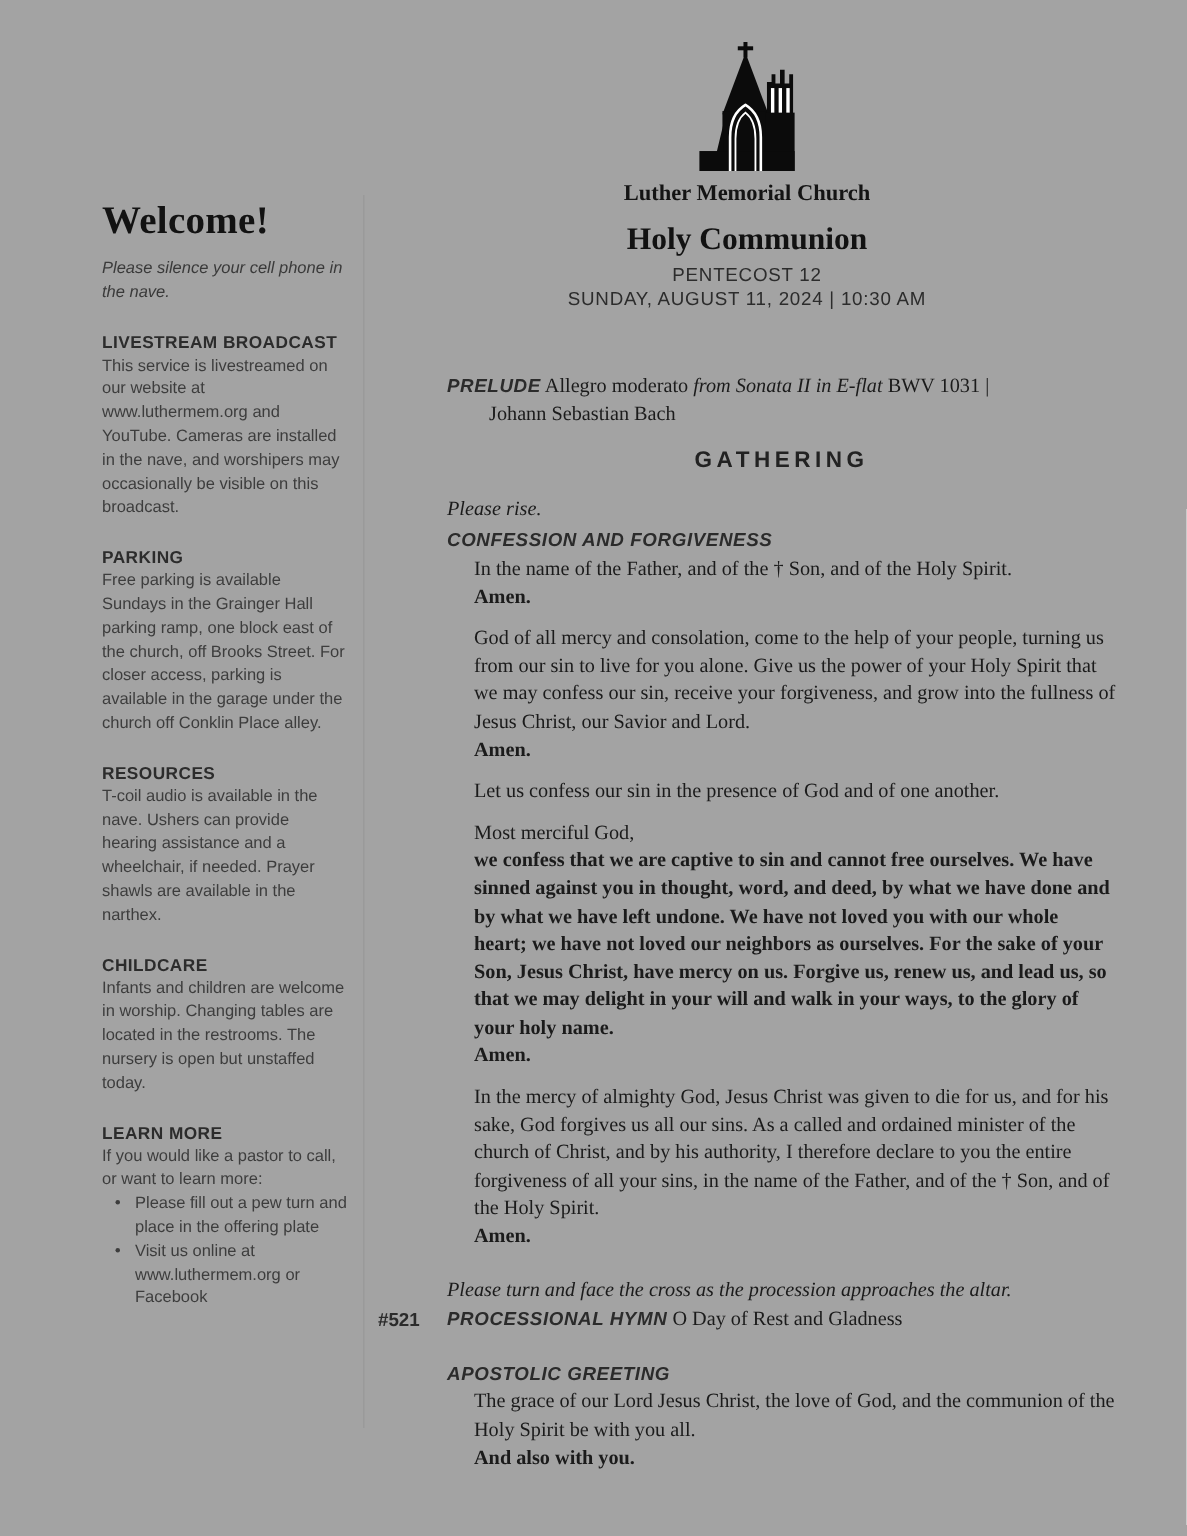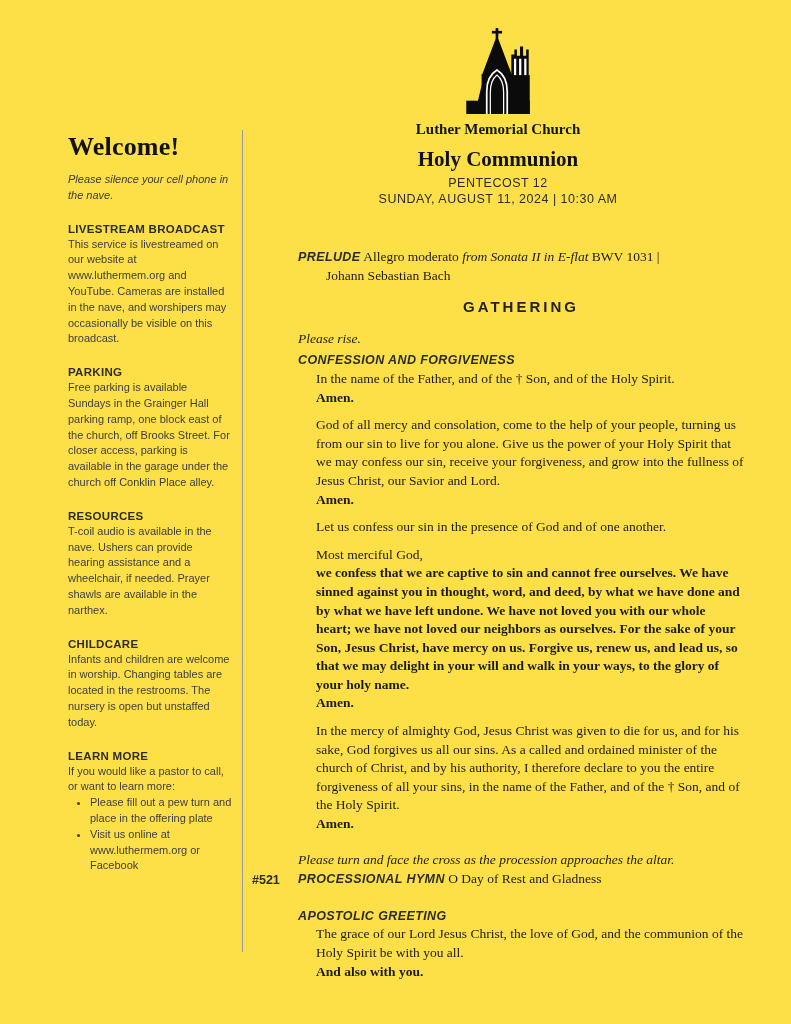--- a/index.html
+++ b/index.html
@@ -1,19 +1,19 @@
 <!DOCTYPE html>
 <html><head>
 <meta charset="utf-8">
 <style>
   * { margin:0; padding:0; box-sizing:border-box; }
   html,body { background:#e9e9e9; }
   .page {
     position:relative; width:791px; height:1024px;
-    background:#fde047; overflow:hidden;
+    background:#a3a3a3; overflow:hidden;
     font-family:"Liberation Serif", serif;
     color:#1b1b1b;
   }
   
   .sidebar { position:absolute; left:68px; top:132px; width:164px;
              font-family:"Liberation Sans", sans-serif; color:#3d3d3d; }
   .welcome { font-family:"Liberation Serif", serif; font-weight:bold;
              font-size:26px; color:#121212; letter-spacing:0.2px; }
   .side-note { margin-top:10px; font-style:italic; font-size:11px; line-height:15.8px; color:#3a3a3a; }
   .side-section { margin-top:19px; }

